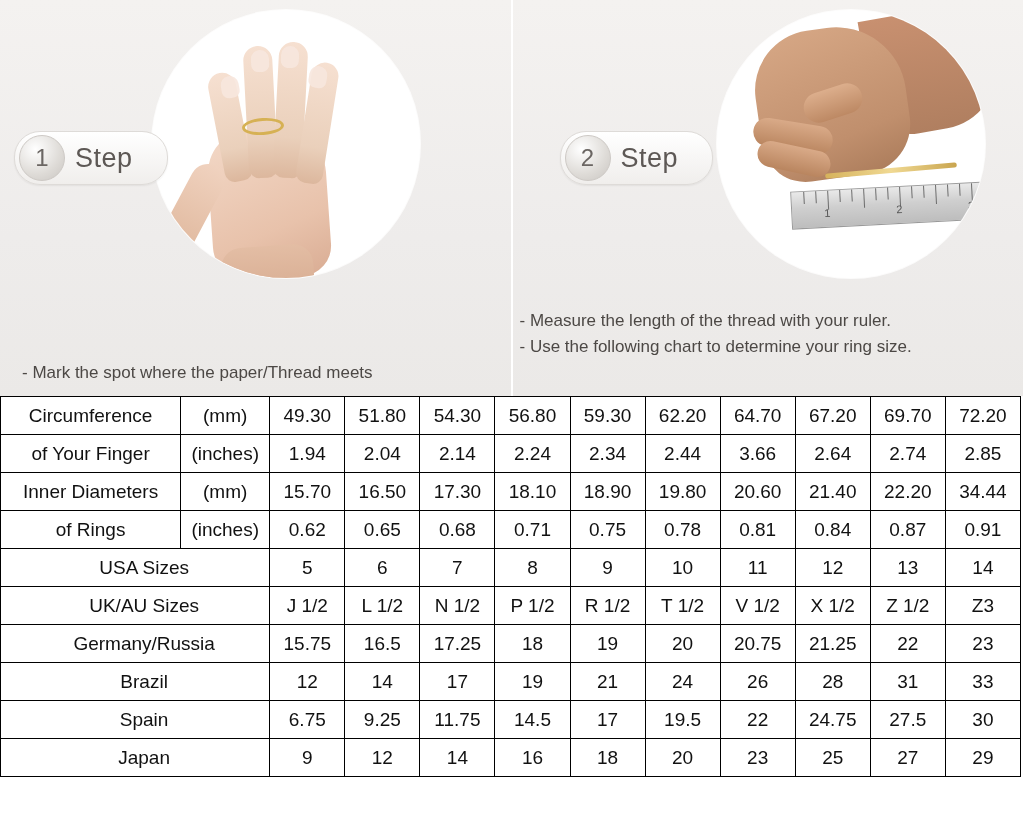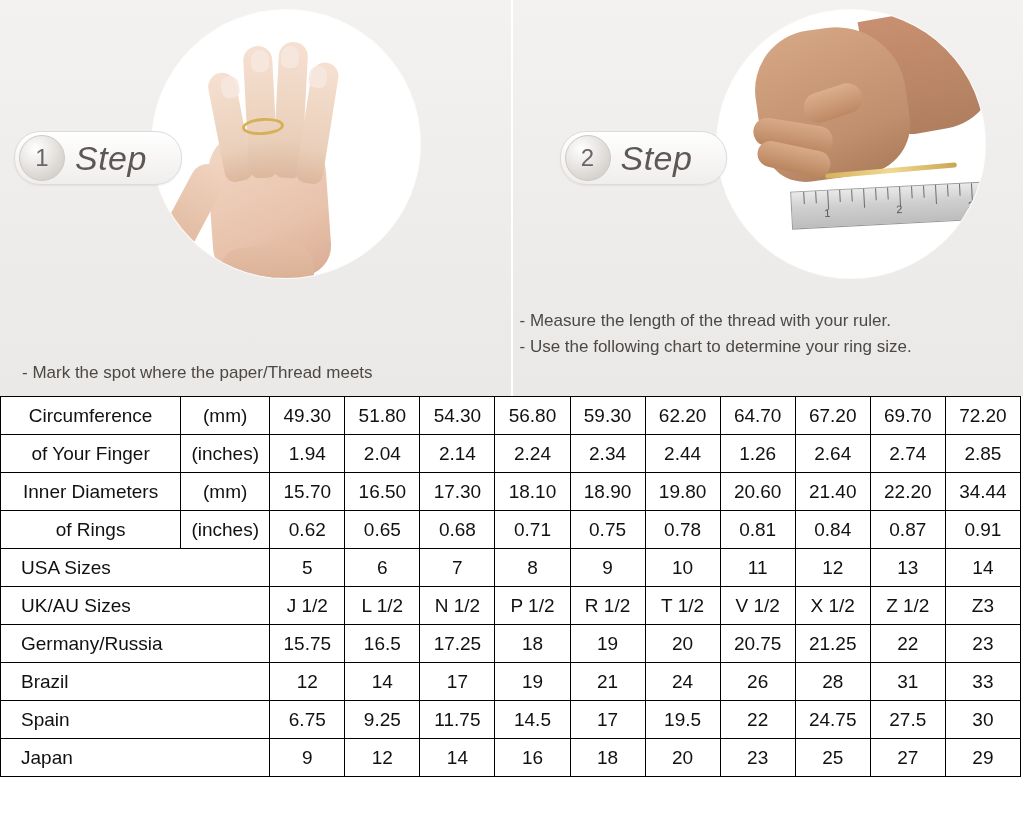--- a/index.html
+++ b/index.html
@@ -179,24 +179,23 @@
     width: 44px; height: 44px; margin: 3px 10px 3px 4px;
     border-radius: 50%;
     background: radial-gradient(circle at 35% 30%, #ffffff 0%, #dedbd7 60%, #c9c5c1 100%);
     border: 1px solid #cdc9c5;
     color: #6b6663;
     font-size: 24px;
     display: flex; align-items: center; justify-content: center;
     font-family: "Liberation Sans", sans-serif;
   }
   .step-word {
-    font-size: 34px;
+    font-size: 27px;
     color: #5d5855;
     letter-spacing: .5px;
-    font-style: italic;
   }
 
   .bullets {
     position: absolute;
     bottom: 10px;
     font-size: 17px;
     color: #4c4845;
     line-height: 1.52;
   }
   .bullets.left  { left: 22px; width: 470px; }
@@ -219,21 +218,21 @@
     color: #111;
     background: #fff;
     white-space: nowrap;
   }
   td.rowlabel {
     text-align: center;
     font-size: 20px;
     padding: 0 6px;
   }
   td.rowlabel.leftal {
-    text-align: left;
+    text-align: center;
     padding-left: 20px;
   }
   td.unit {
     font-size: 19px;
   }
   td.shaded { background: #e2e0de; }
   col.lab   { width: 180px; }
   col.unit  { width: 89px; }
   col.datac { width: 75px; }
 </style>
@@ -347,21 +346,21 @@
 
       <tr>
         <td class="rowlabel">of Your Finger</td>
         <td class="unit">(inches)</td>
         <td>1.94</td>
         <td>2.04</td>
         <td>2.14</td>
         <td>2.24</td>
         <td>2.34</td>
         <td>2.44</td>
-        <td>1.26</td>
+        <td>3.66</td>
         <td>2.64</td>
         <td>2.74</td>
         <td>2.85</td>
       </tr>
 
       <tr>
         <td class="rowlabel">Inner Diameters</td>
         <td class="unit">(mm)</td>
         <td>15.70</td>
         <td>16.50</td>

